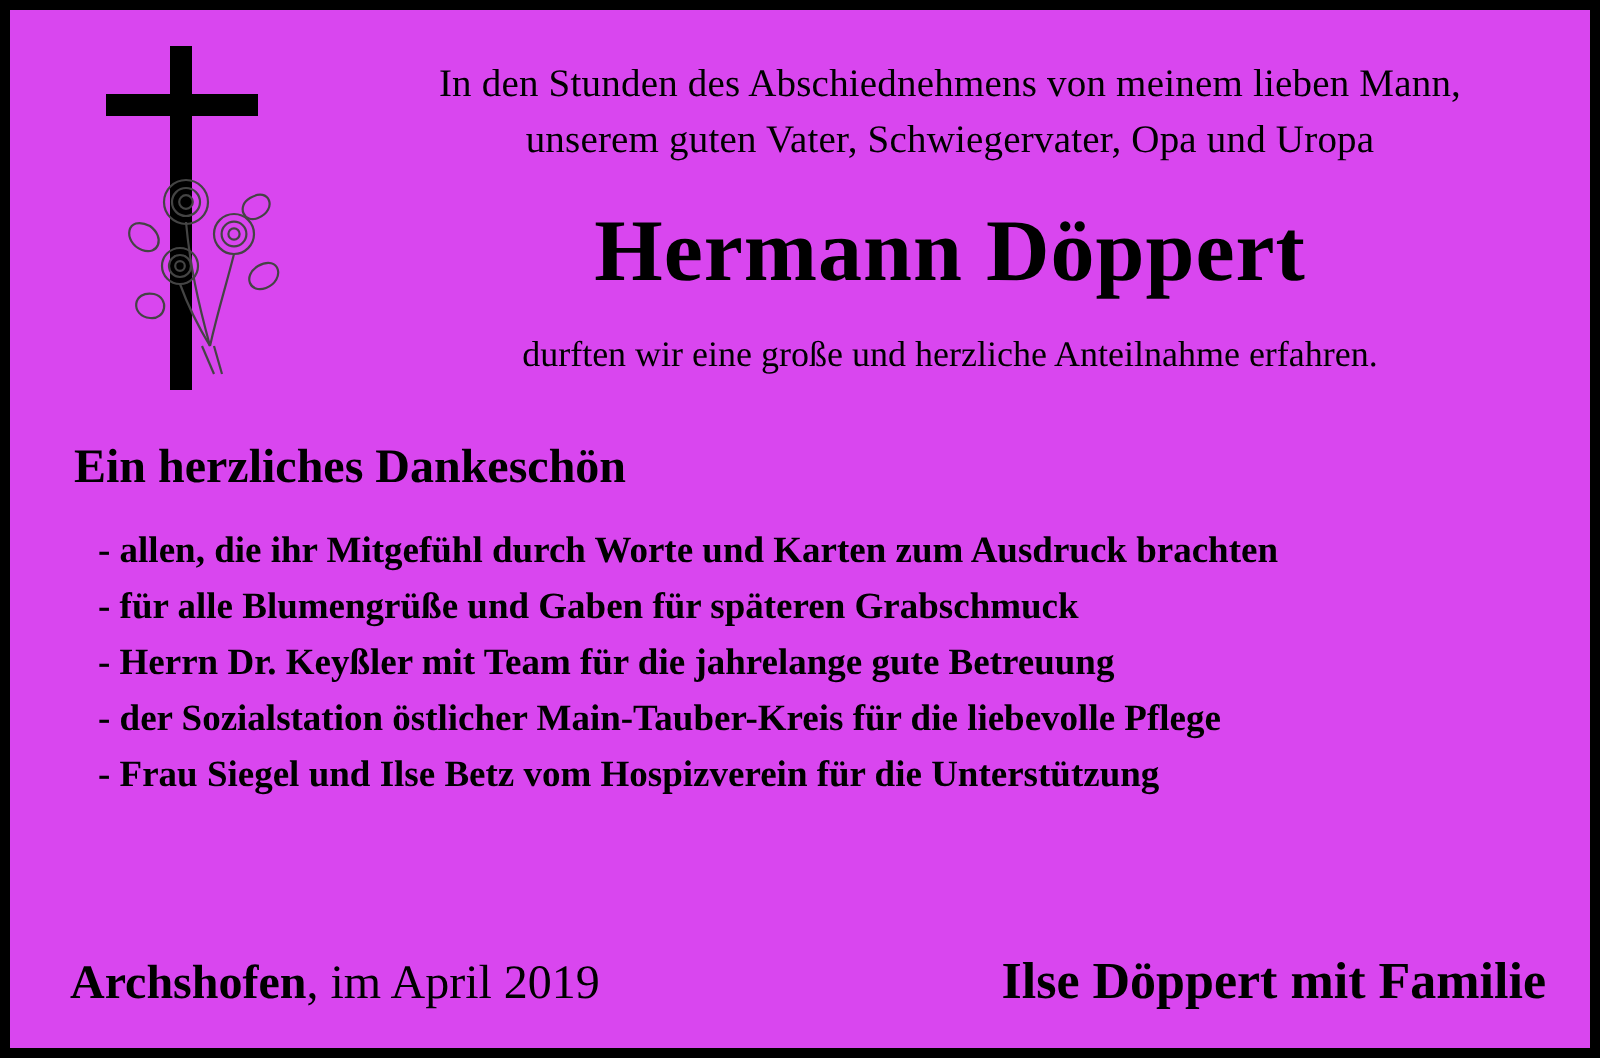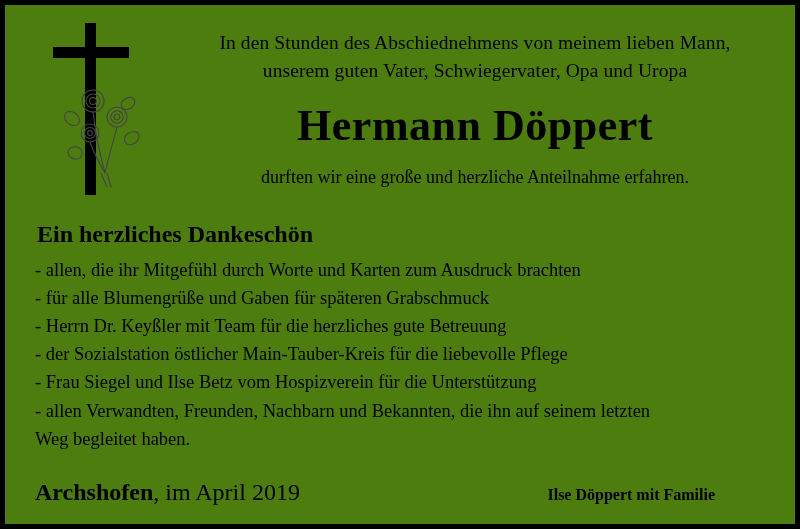--- a/index.html
+++ b/index.html
@@ -13,21 +13,21 @@
     font-family: "Liberation Serif", serif;
     color: #000000;
     overflow: hidden;
   }
   .notice {
     position: relative;
     box-sizing: border-box;
     width: 800px;
     height: 529px;
     border: 5px solid #000000;
-    background: #4d7c0f;
+    background: #d946ef;
     padding: 14px 22px 10px 22px;
   }
   .top-area {
     position: relative;
     min-height: 180px;
   }
   .emblem {
     position: absolute;
     left: 14px;
     top: 2px;
@@ -55,22 +55,23 @@
     font-size: 18px;
     line-height: 1.4;
   }
   .thanks-title {
     font-size: 24px;
     font-weight: bold;
     margin: 22px 0 8px 10px;
   }
   .thanks-list {
     list-style: none;
-    margin: 0;
+    margin: 14px;
     padding: 0 0 0 8px;
+    font-weight: bold;
   }
   .thanks-list li {
     font-size: 18.5px;
     line-height: 1.52;
     white-space: pre-line;
   }
   .footer {
     position: absolute;
     left: 22px;
     right: 22px;
@@ -80,23 +81,22 @@
     justify-content: space-between;
   }
   .footer-left {
     font-size: 24px;
     margin-left: 8px;
   }
   .footer-left .place {
     font-weight: bold;
   }
   .footer-right {
-    font-size: 16px;
+    font-size: 26px;
     font-weight: bold;
-    margin-right: 58px;
   }
 </style>
 </head>
 <body>
 
 <div class="notice">
 
   <div class="top-area">
 
     <div class="emblem">
@@ -137,25 +137,23 @@
       <div class="closing-line">durften wir eine große und herzliche Anteilnahme erfahren.</div>
     </div>
 
   </div>
 
   <div class="thanks-title">Ein herzliches Dankeschön</div>
 
   <ul class="thanks-list">
     <li>- allen, die ihr Mitgefühl durch Worte und Karten zum Ausdruck brachten</li>
     <li>- für alle Blumengrüße und Gaben für späteren Grabschmuck</li>
-    <li>- Herrn Dr. Keyßler mit Team für die herzliches gute Betreuung</li>
+    <li>- Herrn Dr. Keyßler mit Team für die jahrelange gute Betreuung</li>
     <li>- der Sozialstation östlicher Main-Tauber-Kreis für die liebevolle Pflege</li>
     <li>- Frau Siegel und Ilse Betz vom Hospizverein für die Unterstützung</li>
-    <li>- allen Verwandten, Freunden, Nachbarn und Bekannten, die ihn auf seinem letzten
-  Weg begleitet haben.</li>
   </ul>
 
   <div class="footer">
     <div class="footer-left">
       <span class="place">Archshofen</span><span>, im April 2019</span>
     </div>
     <div class="footer-right">Ilse Döppert mit Familie</div>
   </div>
 
 </div>

